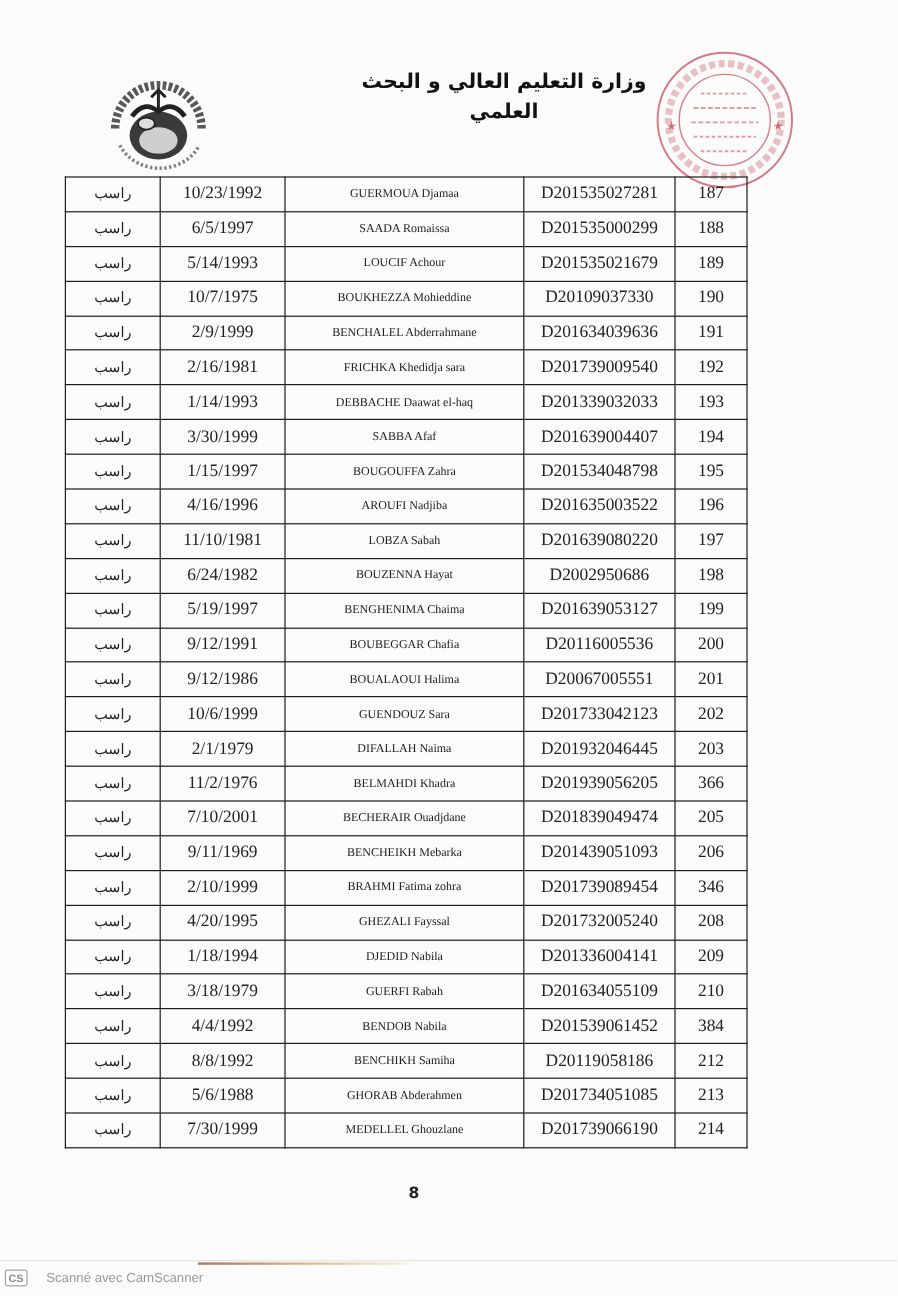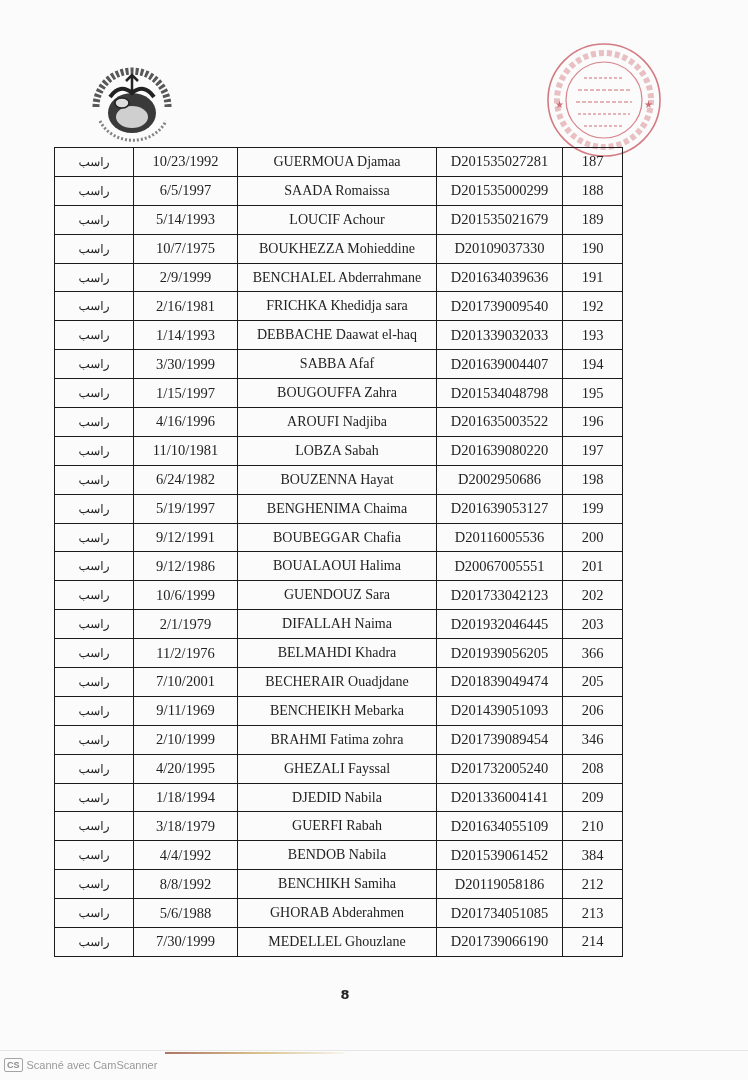--- a/index.html
+++ b/index.html
@@ -24,49 +24,50 @@
     table.results {
       position: absolute; left: 54px; top: 147px;
       border-collapse: collapse;
       font-family: "Liberation Serif", serif;
       font-size: 14.5px; color: #222;
     }
     table.results td {
       border: 1.4px solid #1b1b1b; height: 27.9px; padding: 0;
       text-align: center; vertical-align: middle; white-space: nowrap;
     }
-    td.c-status { width: 78px; direction: rtl; font-family: Liberation Sans, sans-serif; font-size: 12px; }
+    td.c-status { width: 78px; direction: rtl; font-family: Liberation Serif, serif; font-size: 12px; }
     td.c-date { width: 103px; }
-    td.c-name { width: 198px; font-size: 14px; font-family: Liberation Serif, serif; }
+    td.c-name { width: 198px; font-size: 10px; font-family: Liberation Serif, serif; }
     td.c-reg { width: 125px; }
     td.c-num { width: 59px; }
     .page-number {
       position: absolute; left: 330px; top: 987px; width: 30px; text-align: center;
       font-family: "DejaVu Sans", sans-serif; font-size: 13px; font-weight: bold; color: #222;
     }
     .bottom-line {
       position: absolute; left: 165px; top: 1052px; width: 180px; height: 2px;
       background: linear-gradient(90deg, rgba(140,60,40,0.7), rgba(190,150,60,0.6), rgba(220,200,120,0.1));
     }
     .scan-rule {
       position: absolute; left: 0; top: 1050px; width: 748px; height: 1px; background: #e6e6e6;
     }
     .footer-brand {
-      position: absolute; left: 4px; top: 1058px; display: flex; align-items: center; gap: 4px;
+      position: absolute; left: 4px; top: 1058px; display: flex; align-items: center; gap: 16px;
       font-family: "Liberation Sans", sans-serif; font-size: 11px; color: #9a9a9a;
     }
     .cs-icon {
       border: 1.2px solid #a5a5a5; border-radius: 2px; font-size: 9px; font-weight: bold;
       padding: 0 2px; line-height: 12px; color: #8c8c8c;
     }
   </style>
 </head>
 <body>
 
 <div class="header-text">
+  <div>وزارة التعليم العالي و البحث العلمي</div>
 </div>
 
 <svg class="logo" viewBox="0 0 100 95">
   <path d="M14 52 A36 36 0 0 1 86 52" fill="none" stroke="#222" stroke-width="7" stroke-dasharray="3 2" opacity="0.75"></path>
   <path d="M18 66 A36 32 0 0 0 84 66" fill="none" stroke="#333" stroke-width="3" stroke-dasharray="2 2" opacity="0.6"></path>
   <ellipse cx="50" cy="58" rx="24" ry="20" fill="#3a3a3a"></ellipse>
   <ellipse cx="50" cy="62" rx="16" ry="11" fill="#cfcfcf"></ellipse>
   <path d="M28 42 Q38 28 50 38 Q62 28 72 42" fill="none" stroke="#222" stroke-width="4"></path>
   <path d="M50 38 L50 22 M44 26 L50 20 L56 26" fill="none" stroke="#222" stroke-width="2.5"></path>
   <ellipse cx="40" cy="48" rx="7" ry="5" fill="#ddd" stroke="#222" stroke-width="1.5"></ellipse>

